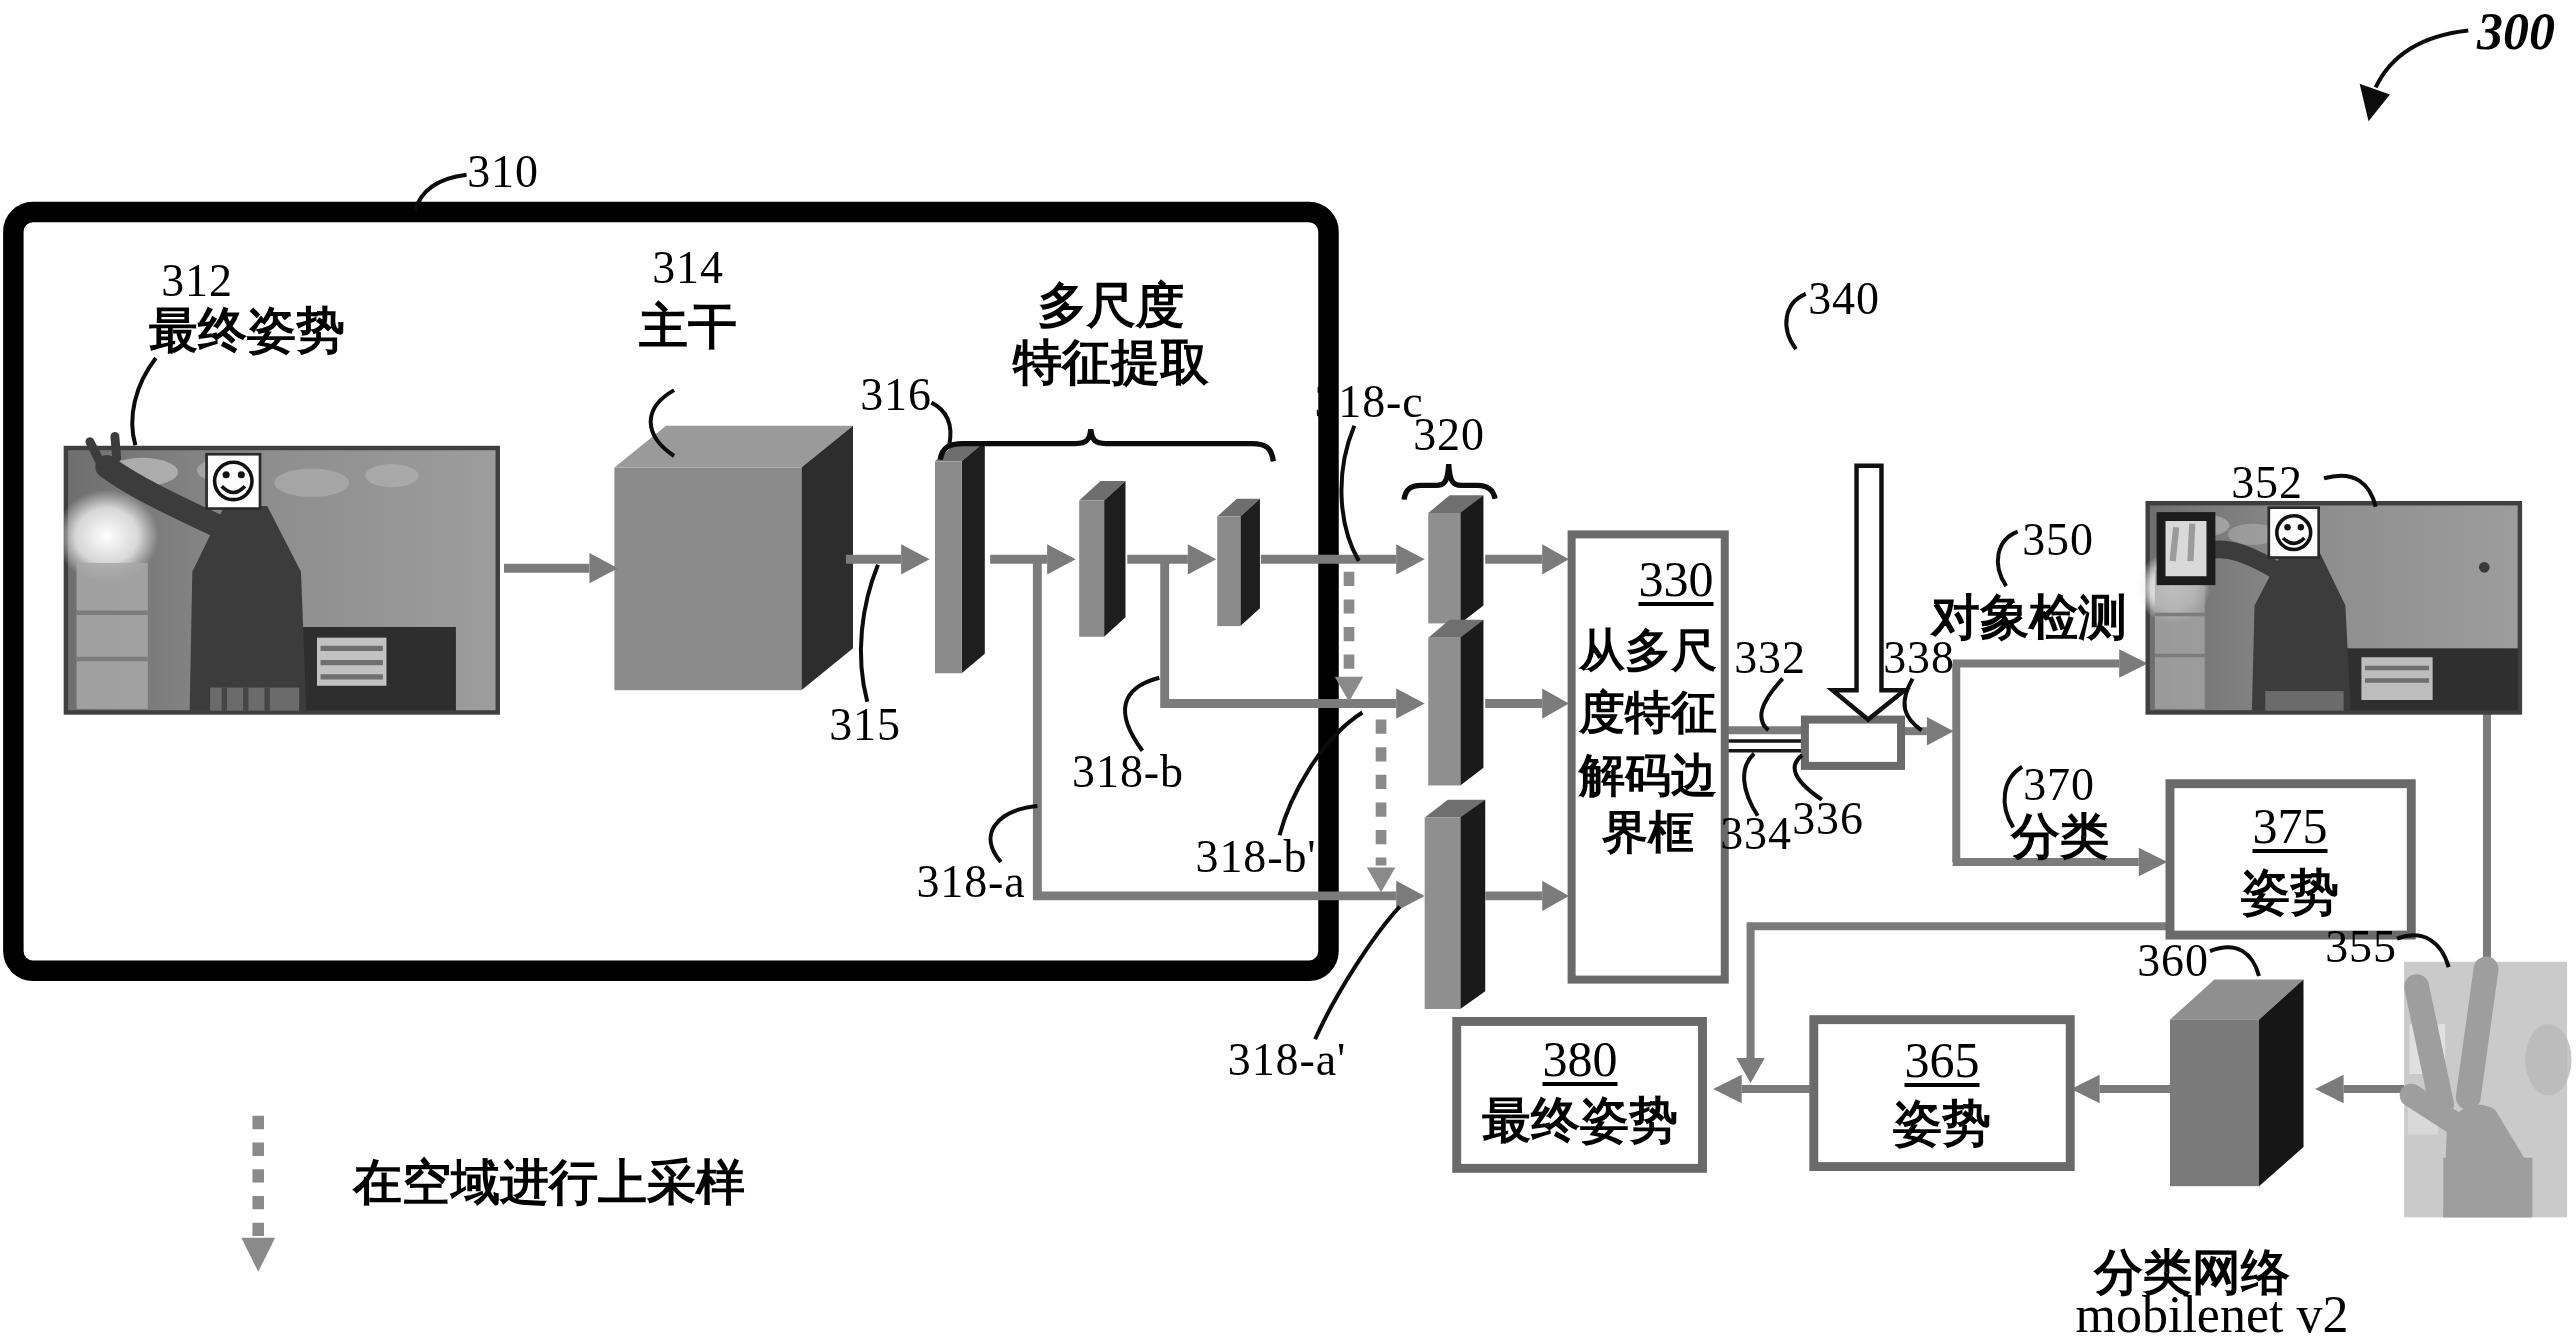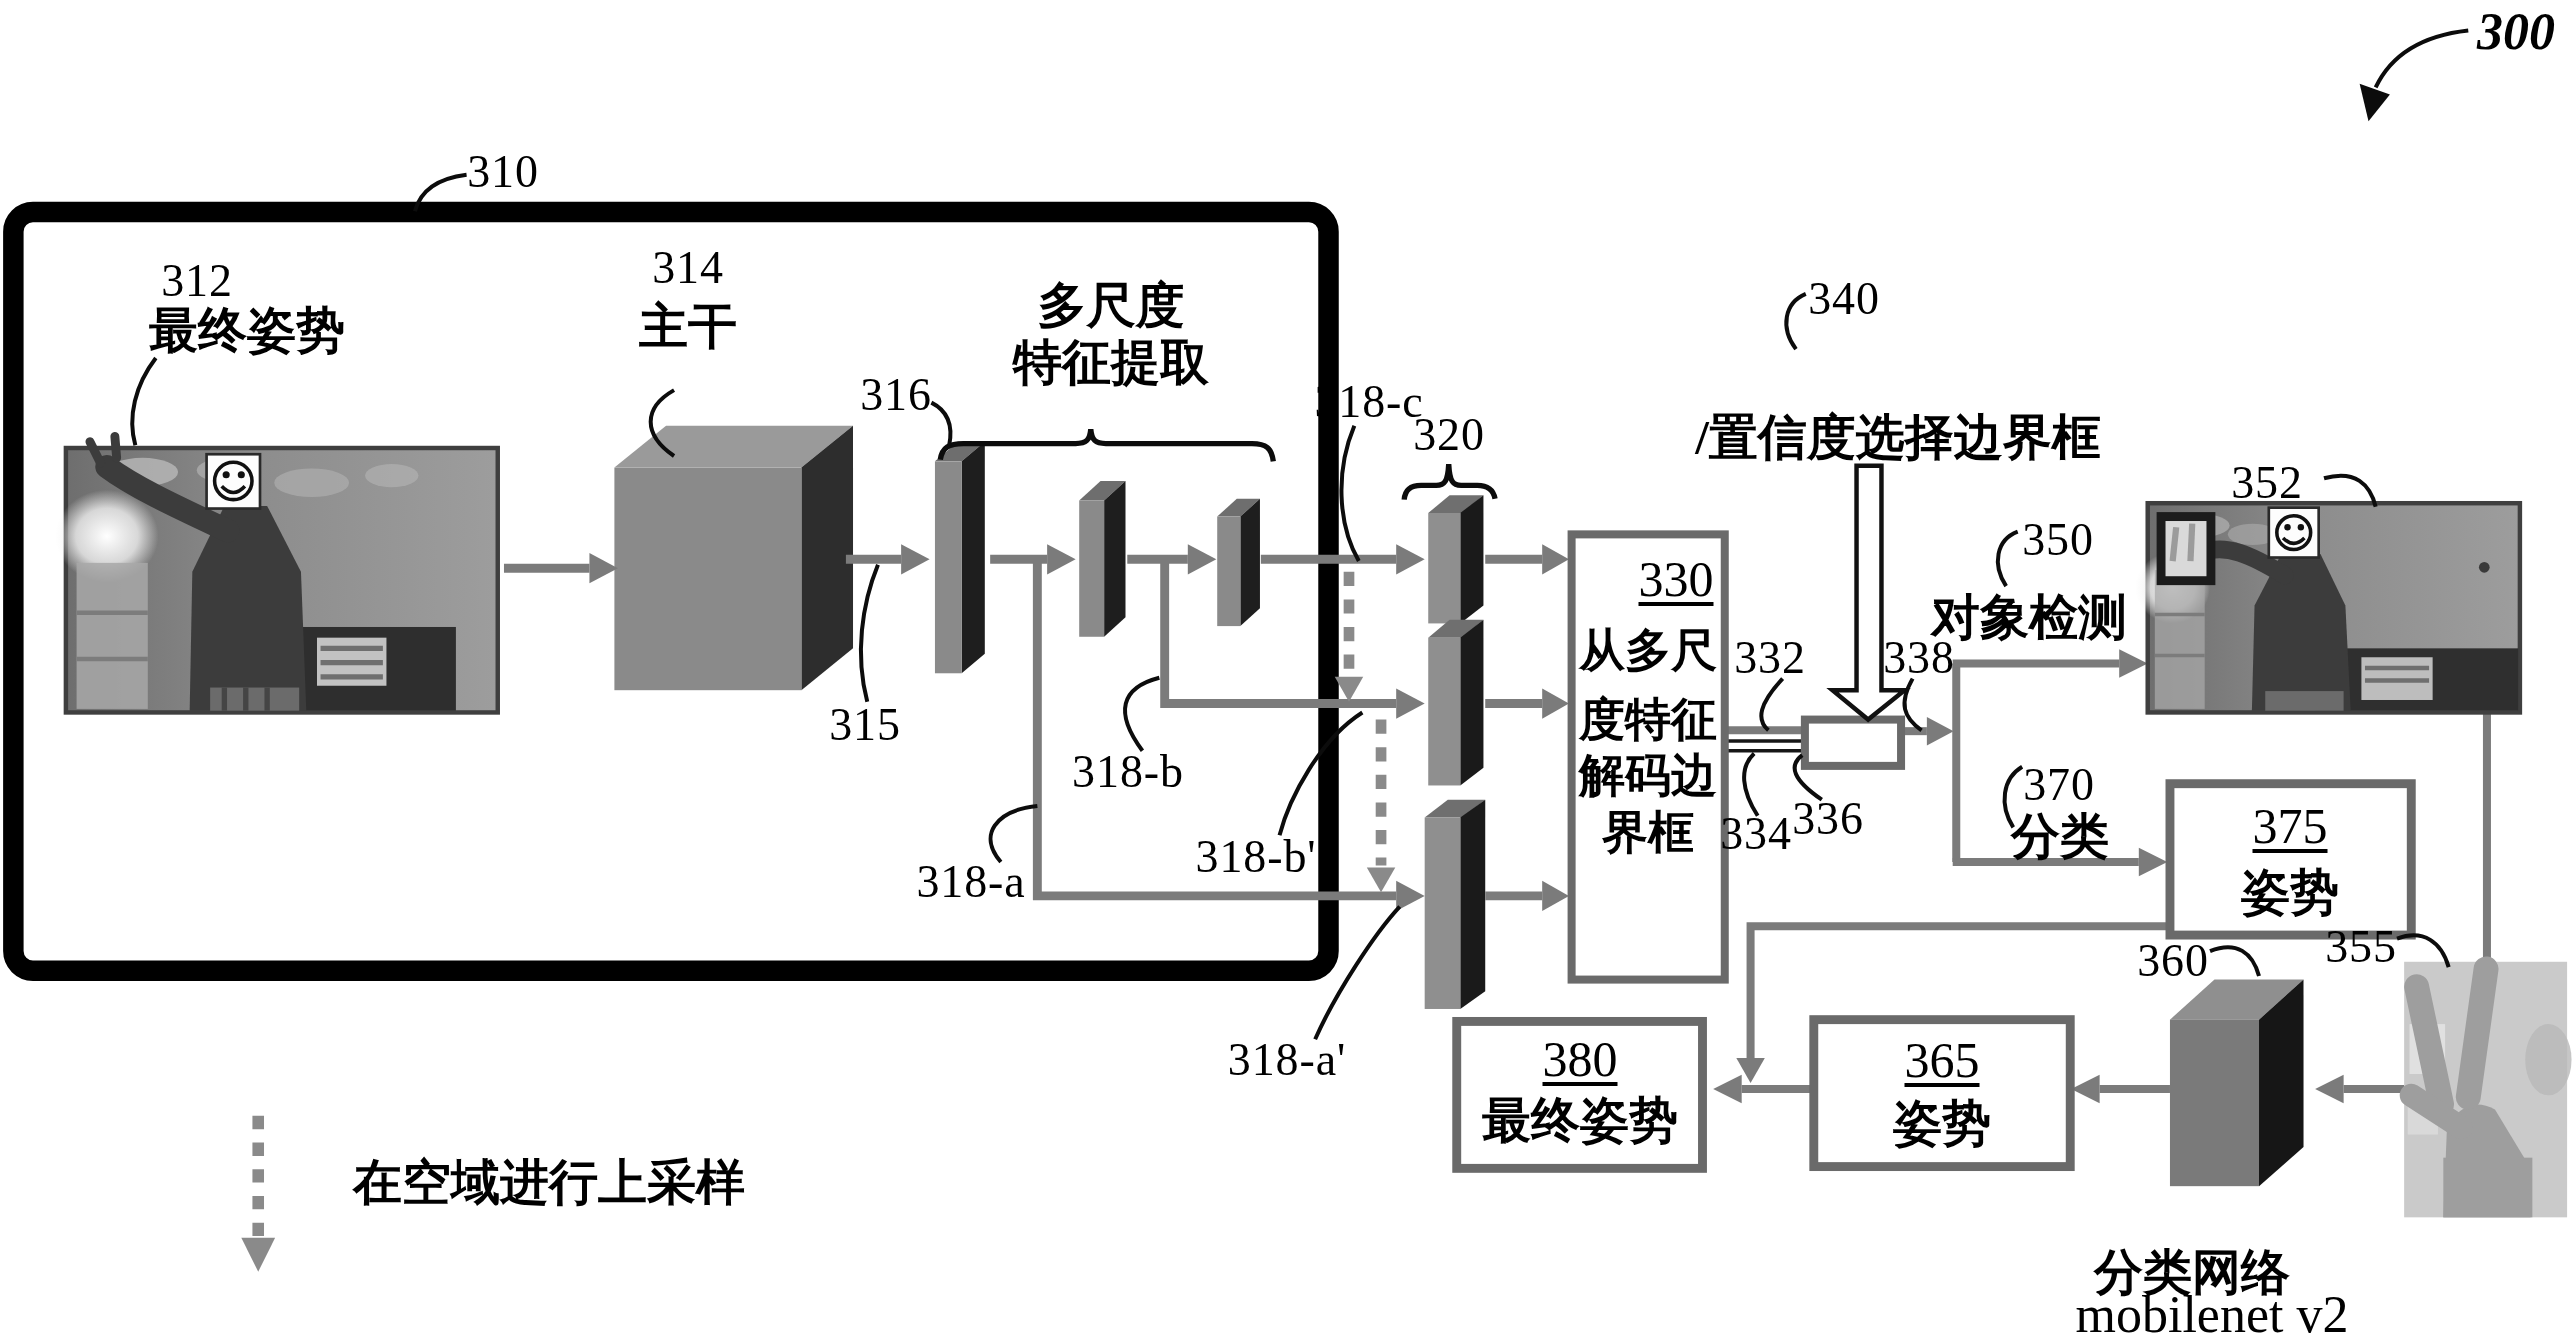--- a/index.html
+++ b/index.html
@@ -286,31 +286,30 @@
 
 <div class="lbl num" style="left:1369px;top:402px;">318-c</div>
 <div class="lbl num" style="left:1449px;top:435px;">320</div>
 <div class="lbl num" style="left:1128px;top:772px;">318-b</div>
 <div class="lbl num" style="left:971px;top:882px;">318-a</div>
 <div class="lbl num" style="left:1256px;top:857px;">318-b'</div>
 <div class="lbl num" style="left:1287px;top:1060px;">318-a'</div>
 
 <div class="lbl num-lg underline" style="left:1676px;top:579px;">330</div>
 <div class="lbl cn-sm" style="left:1648px;top:651px;">从多尺</div>
-<div class="lbl cn-sm" style="left:1648px;top:713px;margin-top:7px;">度特征</div>
+<div class="lbl cn-sm" style="left:1648px;top:713px;">度特征</div>
 <div class="lbl cn-sm" style="left:1648px;top:776px;">解码边</div>
 <div class="lbl cn-sm" style="left:1648px;top:833px;">界框</div>
 
 <div class="lbl num" style="left:1770px;top:658px;">332</div>
 <div class="lbl num" style="left:1756px;top:834px;">334</div>
 <div class="lbl num" style="left:1828px;top:819px;">336</div>
 <div class="lbl num" style="left:1919px;top:658px;">338</div>
 
 <div class="lbl num" style="left:1844px;top:299px;">340</div>
-<div class="lbl cn" style="left:1898px;top:437px;">/置信度选择边界框</div>
 
 <div class="lbl num" style="left:2058px;top:540px;">350</div>
 <div class="lbl cn" style="left:2029px;top:617px;">对象检测</div>
 <div class="lbl num" style="left:2267px;top:483px;">352</div>
 
 <div class="lbl num" style="left:2059px;top:785px;">370</div>
 <div class="lbl cn" style="left:2060px;top:836px;text-align:center;">分类</div>
 
 <div class="lbl num-lg underline" style="left:2290px;top:826px;">375</div>
 <div class="lbl cn" style="left:2290px;top:892px;">姿势</div>

